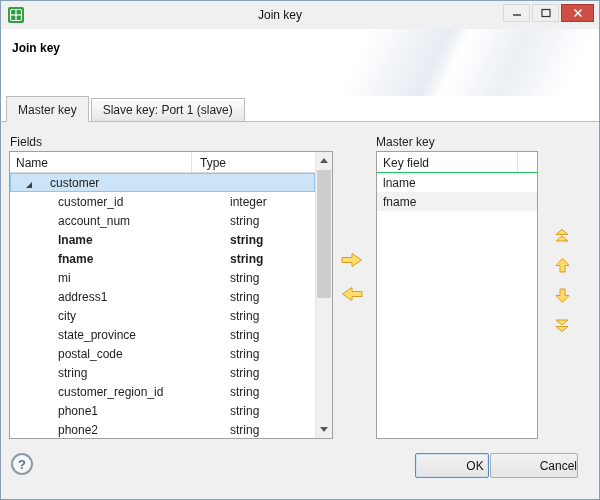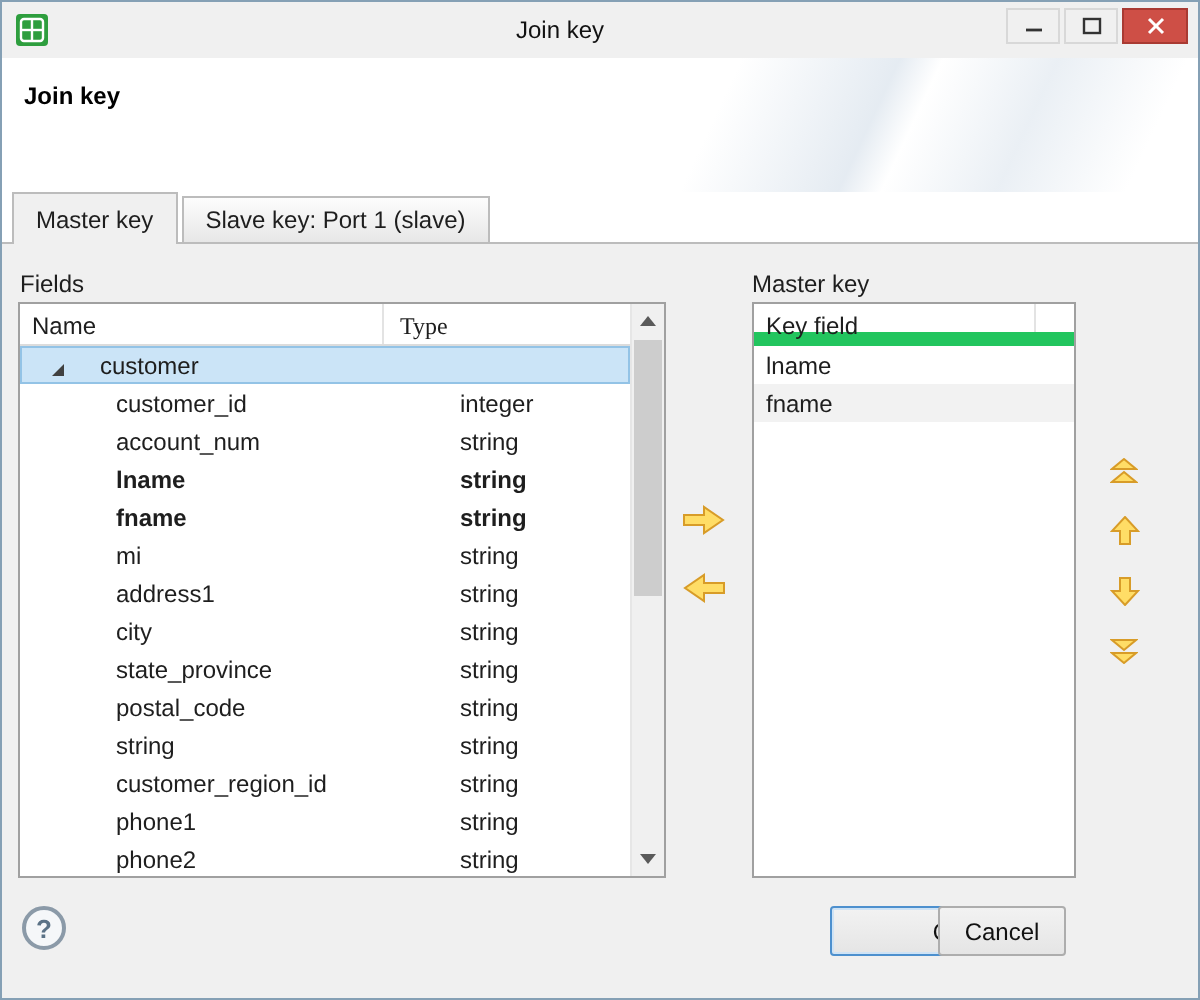--- a/index.html
+++ b/index.html
@@ -37,52 +37,52 @@
   .tab.active { background: #f0f0f0; border-bottom: none; margin-bottom: -1px; padding-top: 6px; padding-bottom: 5px; z-index: 2; }
   .tab.inactive { background: linear-gradient(#fdfdfd, #e7e7e7); border-bottom: none; margin-left: 2px; }
   
   .panel-label { position: absolute; font-size: 12px; color: #1e1e1e; }
   .fields-label { left: 9px; top: 134px; }
   .masterkey-label { left: 375px; top: 134px; }
   
   .fields-table { position: absolute; left: 8px; top: 150px; width: 324px; height: 288px; background: #fff; border: 1px solid #a0a0a0; }
   .thead { position: absolute; left: 0; top: 0; right: 17px; height: 21px; display: flex; background: #fff; border-bottom: 1px solid #dcdcdc; }
   .col-name { width: 182px; padding: 4px 0 0 6px; border-right: 1px solid #e3e3e3; }
-  .col-type { flex: 1; padding: 4px 0 0 8px; font-family: Liberation Serif, serif; }
+  .col-type { flex: 1; padding: 4px 0 0 8px; }
   .tbody { position: absolute; left: 0; top: 21px; right: 17px; bottom: 0; overflow: hidden; }
   .trow { height: 19px; display: flex; align-items: center; position: relative; white-space: nowrap; }
   .trow .name-cell { width: 212px; padding-left: 48px; overflow: hidden; }
   .trow.group .name-cell { padding-left: 40px; }
   .trow .type-cell { flex: 1; padding-left: 8px; }
   .trow.bold { font-weight: bold; }
   .trow.selected { background: #cbe4f7; box-shadow: inset 0 0 0 1px #93c3e6; }
   .expander { position: absolute; left: 15px; top: 5px; width: 8px; height: 8px; }
   
   .vscroll { position: absolute; top: 0; right: 0; bottom: 0; width: 17px; background: #f0f0f0; border-left: 1px solid #e6e6e6; }
   .scroll-btn { position: absolute; left: 0; width: 16px; height: 17px; display: flex; align-items: center; justify-content: center; }
   .scroll-btn.up { top: 0; }
   .scroll-btn.down { bottom: 0; }
   .scroll-thumb { position: absolute; left: 1px; width: 14px; top: 18px; height: 128px; background: #cdcdcd; }
   
   .transfer { position: absolute; left: 336px; top: 248px; display: flex; flex-direction: column; gap: 10px; }
   .icon-btn { width: 30px; height: 24px; background: transparent; border: none; display: flex; align-items: center; justify-content: center; cursor: pointer; padding: 0; }
   
   .key-table { position: absolute; left: 375px; top: 150px; width: 162px; height: 288px; background: #fff; border: 1px solid #a0a0a0; }
-  .khead { height: 21px; border-bottom: 7px solid #22c55e; padding: 4px 0 0 6px; position: relative; background: #fff; }
+  .khead { height: 21px; border-bottom: 1px solid #22c55e; padding: 4px 0 0 6px; position: relative; background: #fff; }
   .khead::after { content: ""; position: absolute; left: 140px; top: 0; bottom: 0; width: 1px; background: #e3e3e3; }
   .krow { height: 19px; padding: 3px 0 0 6px; white-space: nowrap; }
   .krow.alt { background: #f2f2f2; }
   
   .order { position: absolute; left: 548px; top: 224px; display: flex; flex-direction: column; gap: 7px; align-items: center; }
   .order .icon-btn { width: 26px; height: 23px; }
   
   .help-btn { position: absolute; left: 10px; top: 452px; width: 22px; height: 22px; border-radius: 50%; border: 2px solid #8b9aa8; background: #f5f7f9; color: #5b7286; font-weight: bold; font-size: 13px; display: flex; align-items: center; justify-content: center; cursor: pointer; }
   .btn { position: absolute; top: 452px; height: 25px; font-family: "Liberation Sans", sans-serif; font-size: 12px; color: #111; background: linear-gradient(#f2f2f2, #e5e5e5); border: 1px solid #adadad; border-radius: 2px; cursor: pointer; }
   .ok-btn { left: 414px; width: 74px; border-color: #4d90ce; box-shadow: inset 0 0 0 1px #cfe3f5; padding-left: 46px; }
-  .cancel-btn { left: 468px; width: 64px; }
+  .cancel-btn { left: 489px; width: 88px; text-align: right; }
 </style>
 </head>
 <body>
 
 <div class="window">
 
   <div class="titlebar">
     <span class="app-icon">
       <svg width="16" height="16" viewBox="0 0 16 16">
         <rect width="16" height="16" rx="2" fill="#2e9e3e"></rect>

